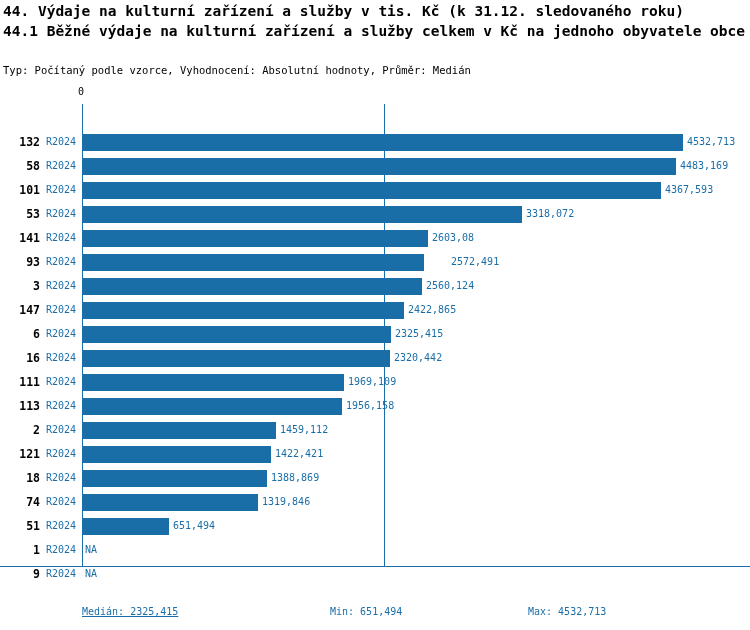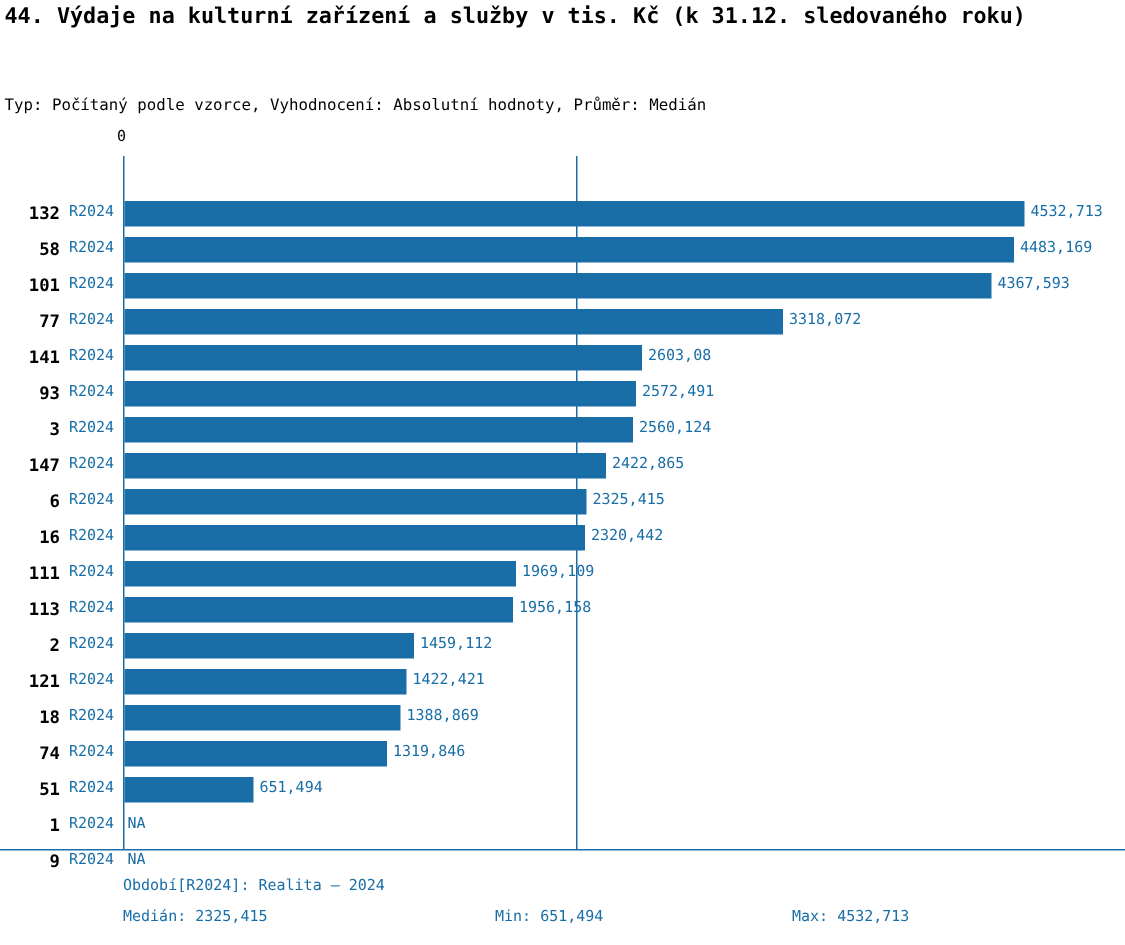--- a/index.html
+++ b/index.html
@@ -121,30 +121,31 @@
     color: #1a6ea8;
     line-height: 24px;
   }
   .footer {
     position: absolute;
     font-size: 10px;
     color: #1a6ea8;
     white-space: nowrap;
   }
   .f-period { left: 82px; top: 585px; }
-  .f-median { left: 82px; top: 606px; }
+  .f-median { left: 82px; top: 606px; text-decoration: underline; }
   .f-min    { left: 330px; top: 606px; }
   .f-max    { left: 528px; top: 606px; }
 </style>
 </head>
 <body>
 
 <div class="page">
 
   <div class="title1">44. Výdaje na kulturní zařízení a služby v tis. Kč (k 31.12. sledovaného roku)</div>
+  <div class="title2">44.1 Běžné výdaje na kulturní zařízení a služby celkem v Kč na jednoho obyvatele obce</div>
   <div class="subtitle">Typ: Počítaný podle vzorce, Vyhodnocení: Absolutní hodnoty, Průměr: Medián</div>
 
   <div class="axis-zero-label">0</div>
 
   <div class="axis-line"></div>
   <div class="mid-line"></div>
   <div class="bottom-line"></div>
 
   <div id="rows-container">
       <div class="row" style="top: 110px;">
@@ -159,36 +160,36 @@
         <div class="bar" style="width: 593px; background: rgb(26, 110, 168);"></div>
         <div class="val" style="left: 680px;">4483,169</div>
       </div>
       <div class="row" style="top: 158px;">
         <div class="rank">101</div>
         <div class="cat">R2024</div>
         <div class="bar" style="width: 578px; background: rgb(26, 110, 168);"></div>
         <div class="val" style="left: 665px;">4367,593</div>
       </div>
       <div class="row" style="top: 182px;">
-        <div class="rank">77</div>
+        <div class="rank">53</div>
         <div class="cat">R2024</div>
         <div class="bar" style="width: 439px; background: rgb(26, 110, 168);"></div>
         <div class="val" style="left: 526px;">3318,072</div>
       </div>
       <div class="row" style="top: 206px;">
         <div class="rank">141</div>
         <div class="cat">R2024</div>
         <div class="bar" style="width: 345px; background: rgb(26, 110, 168);"></div>
         <div class="val" style="left: 432px;">2603,08</div>
       </div>
       <div class="row" style="top: 230px;">
         <div class="rank">93</div>
         <div class="cat">R2024</div>
         <div class="bar" style="width: 341px; background: rgb(26, 110, 168);"></div>
-        <div class="val" style="left: 428px; text-align: right;">2572,491</div>
+        <div class="val" style="left: 451px; text-align: right;">2572,491</div>
       </div>
       <div class="row" style="top: 254px;">
         <div class="rank">3</div>
         <div class="cat">R2024</div>
         <div class="bar" style="width: 339px; background: rgb(26, 110, 168);"></div>
         <div class="val" style="left: 426px;">2560,124</div>
       </div>
       <div class="row" style="top: 278px;">
         <div class="rank">147</div>
         <div class="cat">R2024</div>
@@ -254,18 +255,17 @@
         <div class="cat">R2024</div>
         <div class="na">NA</div>
       </div>
       <div class="row" style="top: 542px;">
         <div class="rank">9</div>
         <div class="cat">R2024</div>
         <div class="na">NA</div>
       </div>
     </div>
 
-  <div class="footer f-period">Období[R2024]: Realita – 2024</div>
   <div class="footer f-median">Medián: 2325,415</div>
   <div class="footer f-min">Min: 651,494</div>
   <div class="footer f-max">Max: 4532,713</div>
 
 </div>
 
 </body></html>

